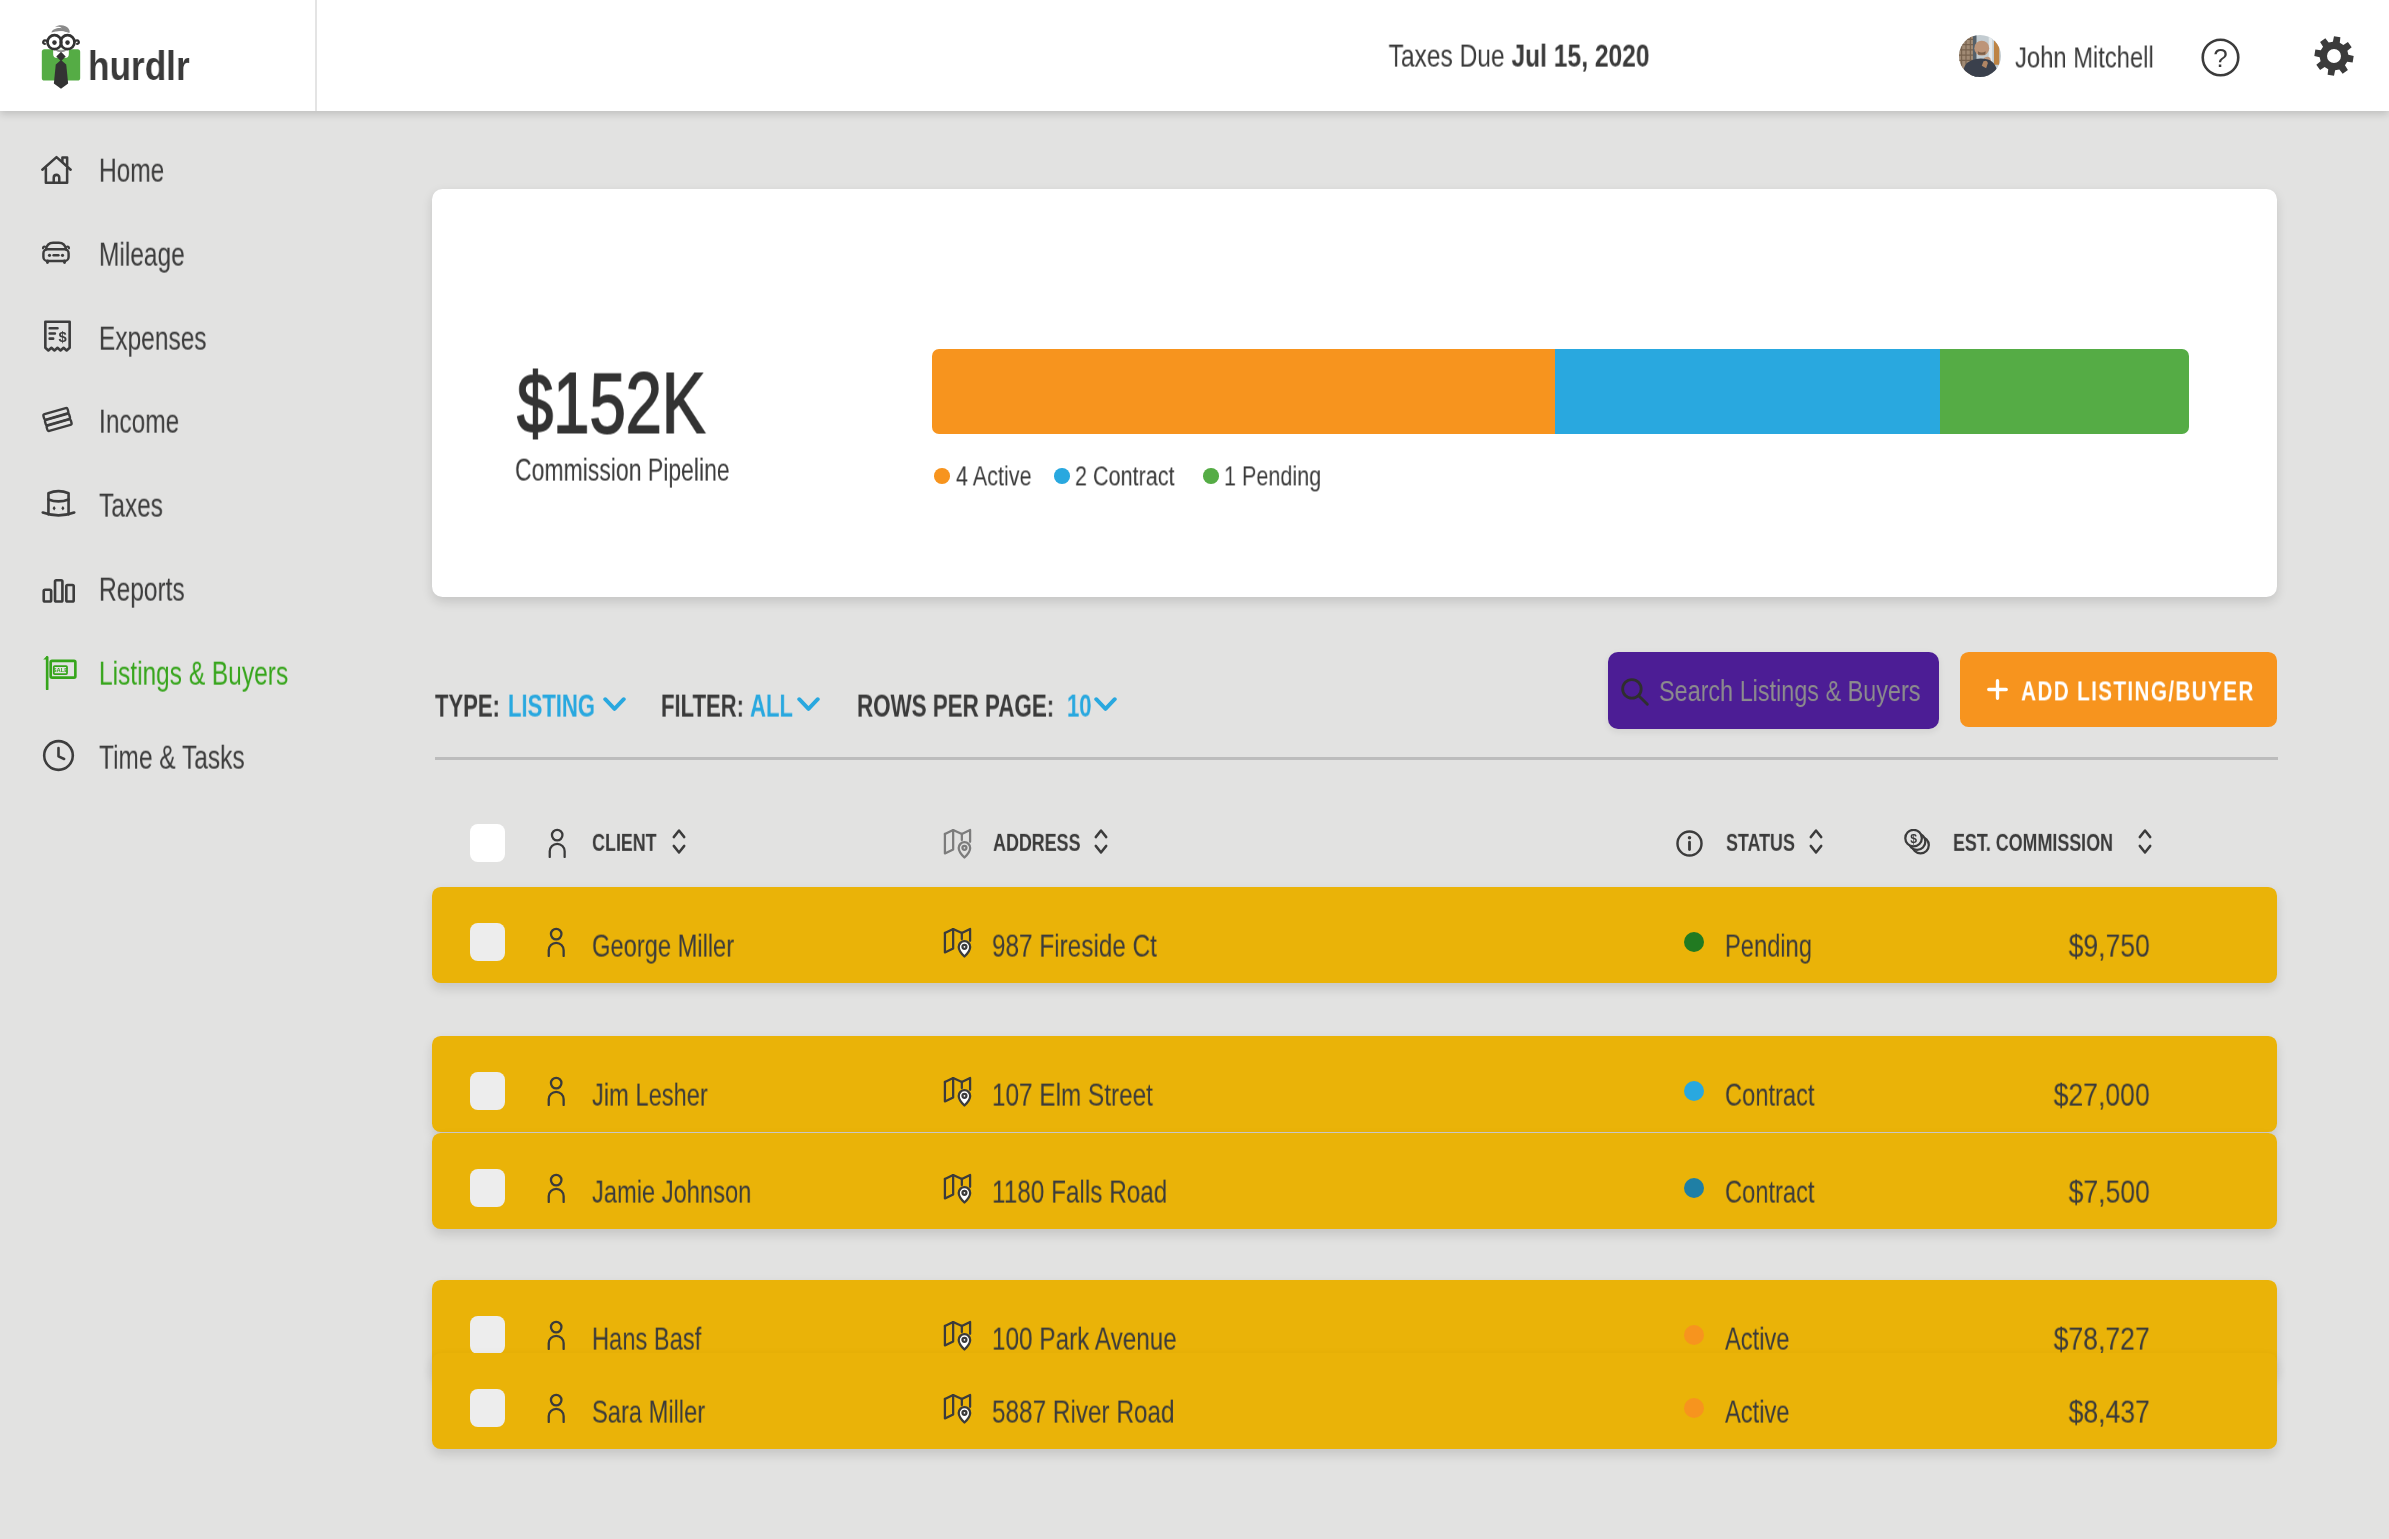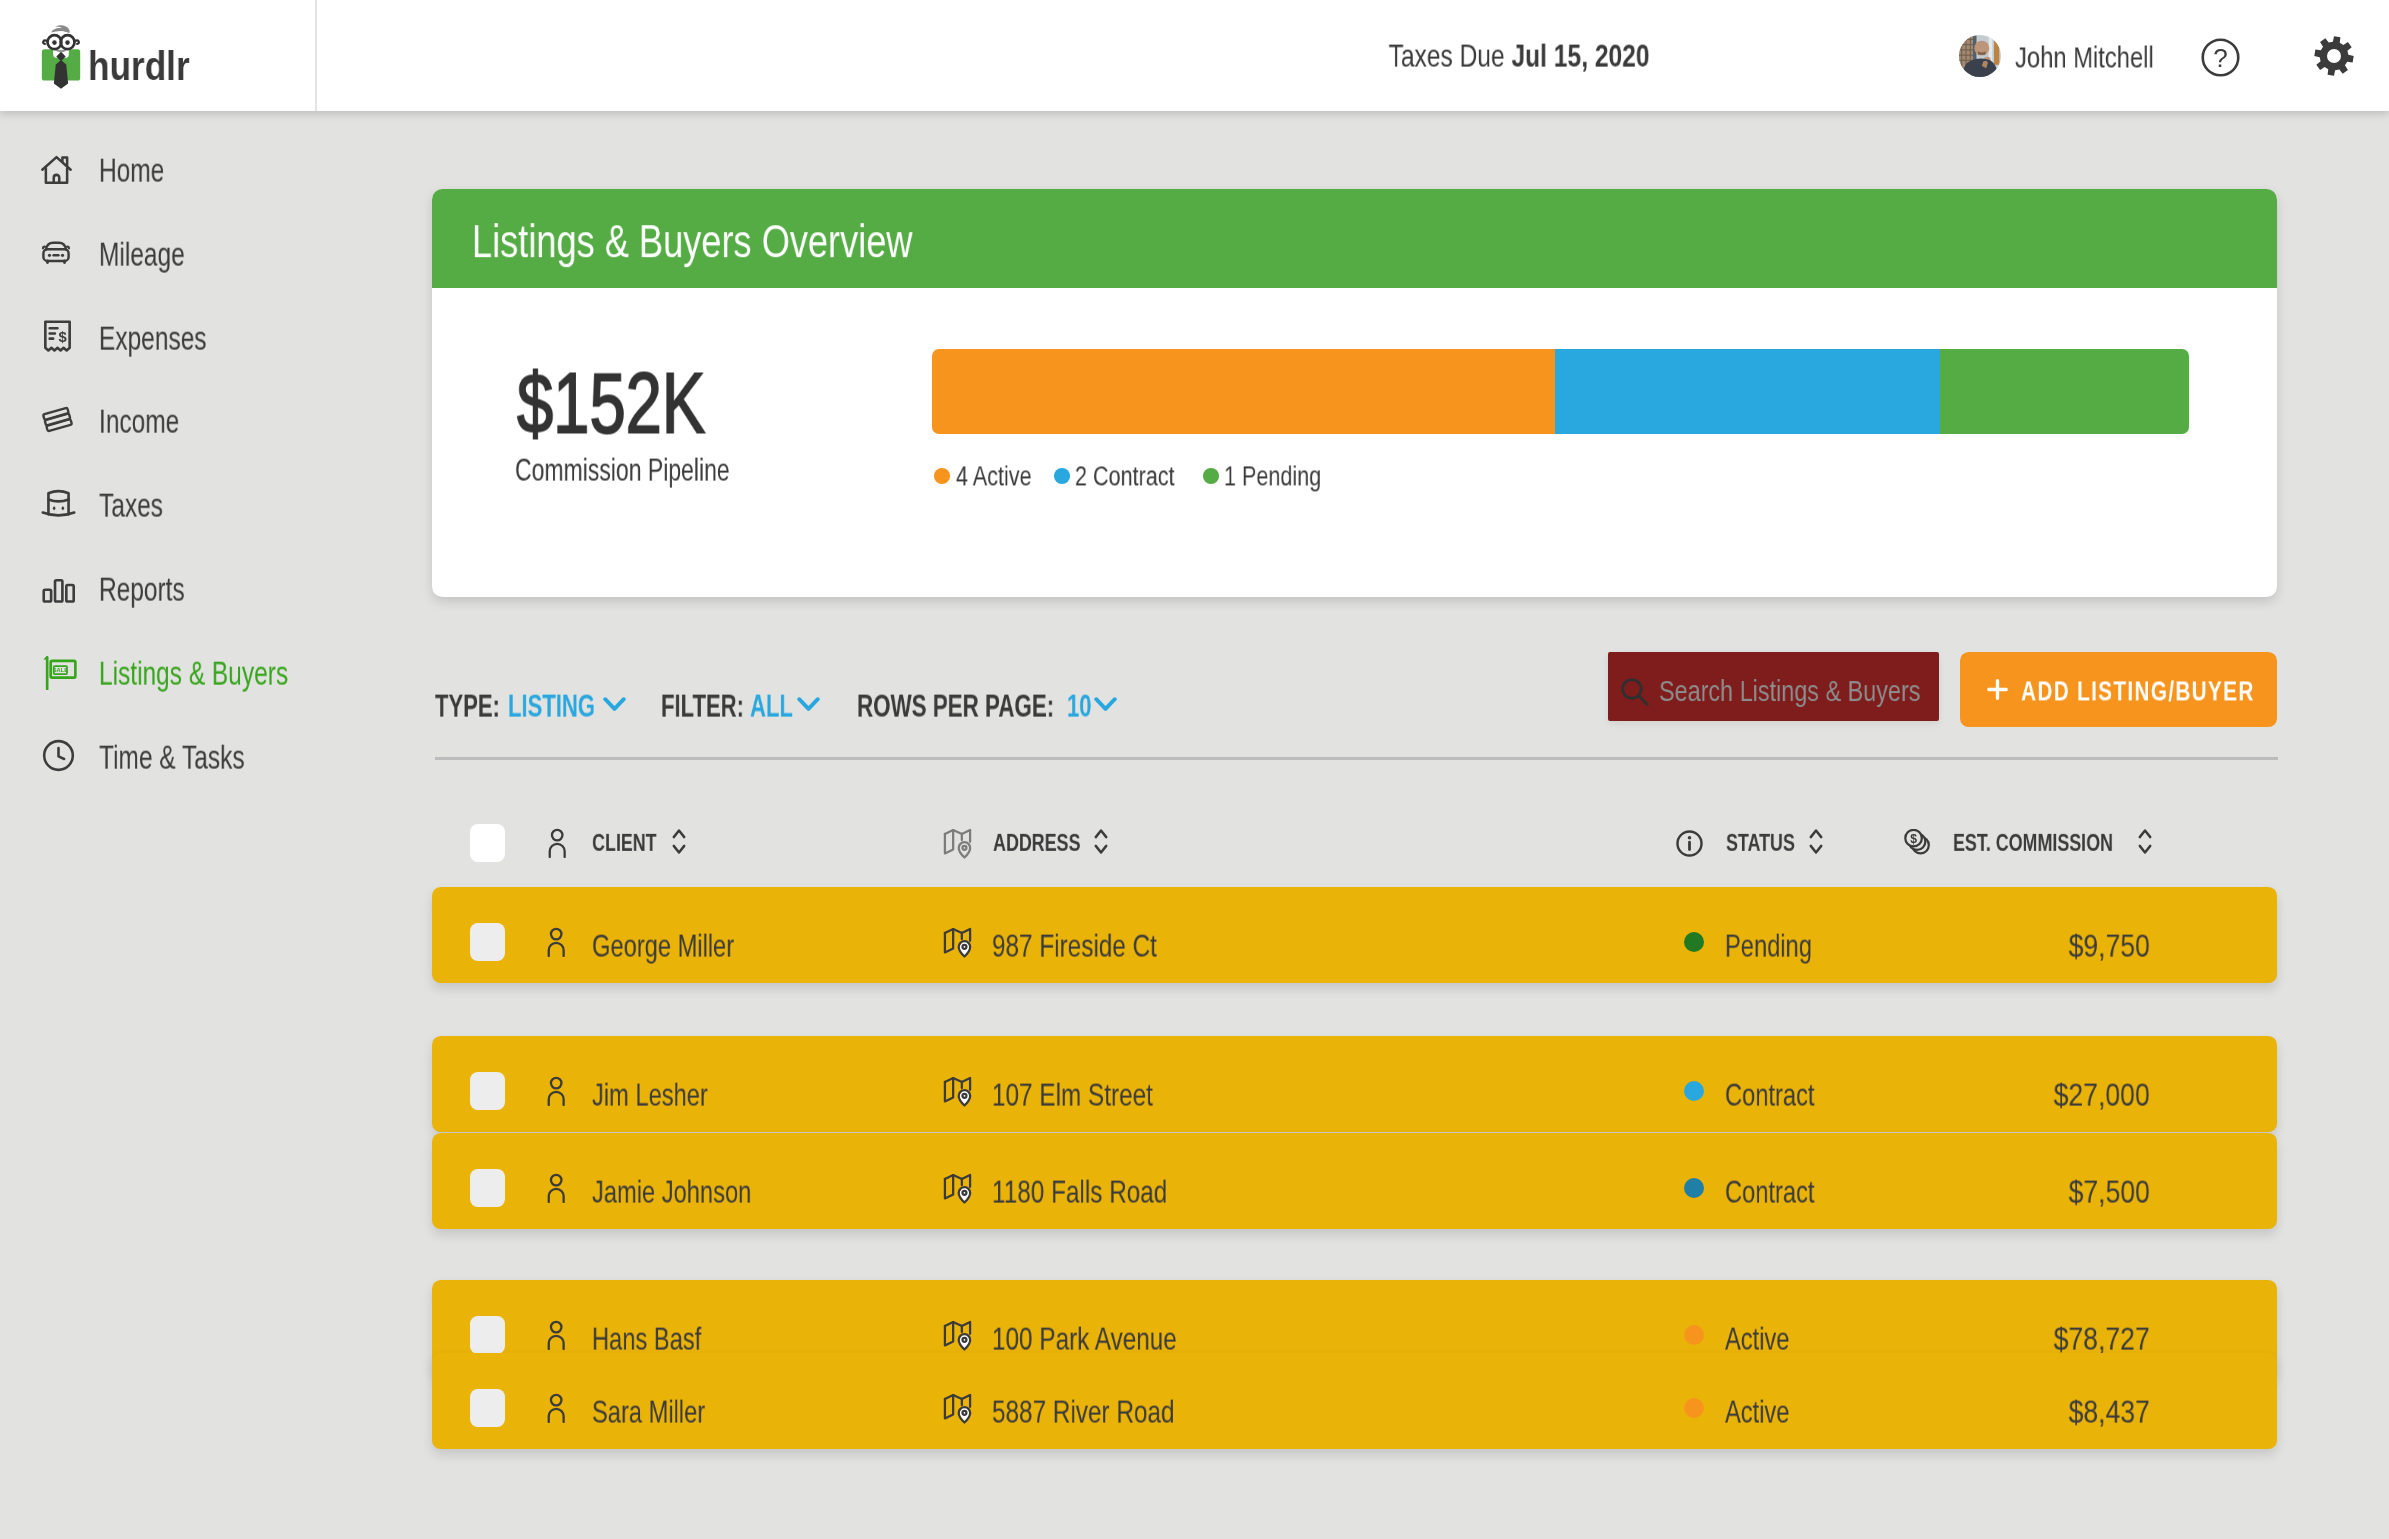--- a/index.html
+++ b/index.html
@@ -9,21 +9,21 @@
 
 .hdr { position:absolute; left:0; top:0; width:2389px; height:111px; background:#fff; box-shadow:0 2.6px 7.9px rgba(0,0,0,.16); z-index:20;padding-left:18px; }
 .vline { position:absolute; left:315px; top:0; width:1.7px; height:111px; background:#e4e4e4; }
 .profit { position:absolute; left:1687px; top:0; width:227px; height:111px; background:#2e8a1d; color:#fff; text-align:center; }
 
 .card { position:absolute; left:432px; top:189px; width:1845px; height:408px; background:#fff; border-radius:10.5px; box-shadow:0 4.4px 10.5px rgba(0,0,0,.13); }
 .chead { position:absolute; left:0; top:0; width:1845px; height:99px; background:#55ac45; border-radius:10.5px 10.5px 0 0; }
 .bar { position:absolute; left:500px; top:160px; width:1257px; height:85px; border-radius:7px; overflow:hidden; display:flex; }
 .dot { position:absolute; border-radius:50%; }
 
-.search { position:absolute; left:1608px; top:652px; width:331px; height:69px; background:#7f1d1d; border-radius:2px; box-shadow:0 2.6px 7px rgba(0,0,0,.07); }
+.search { position:absolute; left:1608px; top:652px; width:331px; height:77px; background:#4c1d95; border-radius:10px; box-shadow:0 2.6px 7px rgba(0,0,0,.07); }
 .addbtn { position:absolute; left:1960px; top:652px; width:317px; height:75px; background:#f7941e; border-radius:8.7px; }
 .divider { position:absolute; left:435px; top:757px; width:1843px; height:2.6px; background:#bcbcbc; }
 
 .cb { position:absolute; width:35px; height:38px; border-radius:7.9px; }
 .row { position:absolute; left:432px; width:1845px; height:96px; background:#eab308; border-radius:8.7px; box-shadow:0 5.2px 10.5px rgba(0,0,0,.12); }
 </style>
 </head>
 <body>
 
 <div class="hdr">
@@ -142,23 +142,20 @@
   <span class="tx" style="left:99px;top:672px;font-size:34px;color:#36a51b;transform-origin:0 50%;transform:translateY(-47%) scaleX(.72)">Listings &amp; Buyers</span>
 
   <svg class="abs" style="left:42px;top:739px" width="33" height="33" viewBox="0 0 38 38" fill="none" stroke="#3d3d3d" stroke-width="3" stroke-linecap="round" stroke-linejoin="round">
     <circle cx="19" cy="19" r="16.5"></circle>
     <path d="M19 10.5 V20 L25.5 23"></path>
   </svg>
   <span class="tx" style="left:99px;top:756px;font-size:34px;color:#3d3d3d;transform-origin:0 50%;transform:translateY(-47%) scaleX(.72)">Time &amp; Tasks</span>
 </div>
 
 <div class="card">
-  <div class="chead">
-    <span class="tx" style="left:40px;top:50px;font-size:47px;color:#fff;transform-origin:0 50%;transform:translateY(-47%) scaleX(.77)">Listings &amp; Buyers Overview</span>
-  </div>
   <span class="tx" style="left:85px;top:211px;font-size:86px;color:#333;-webkit-text-stroke:1.9px #333;transform-origin:0 50%;transform:translateY(-47%) scaleX(.757)">$152K</span>
   <span class="tx" style="left:83px;top:280px;font-size:31.5px;transform-origin:0 50%;transform:translateY(-47%) scaleX(.73)">Commission Pipeline</span>
   <div class="bar">
       <div style="width:623px;background:#f7941e"></div>
       <div style="width:385px;background:#29a8df"></div>
       <div style="width:249px;background:#55ac45"></div>
     </div>
   <div class="dot" style="left:502px;top:279px;width:15.7px;height:15.7px;background:#f7941e"></div>
   <span class="tx" style="left:524px;top:287px;font-size:27px;transform-origin:0 50%;transform:translateY(-47%) scaleX(.8)">4 Active</span>
   <div class="dot" style="left:622px;top:279px;width:15.7px;height:15.7px;background:#29a8df"></div>

